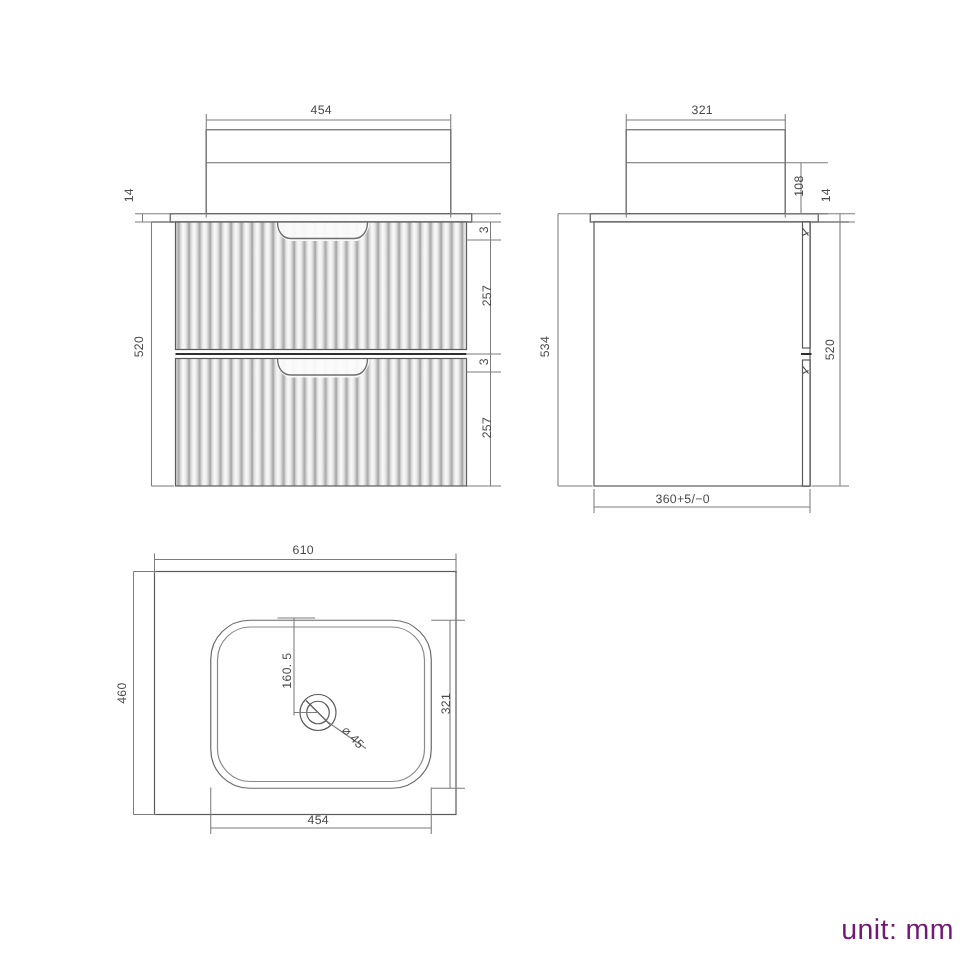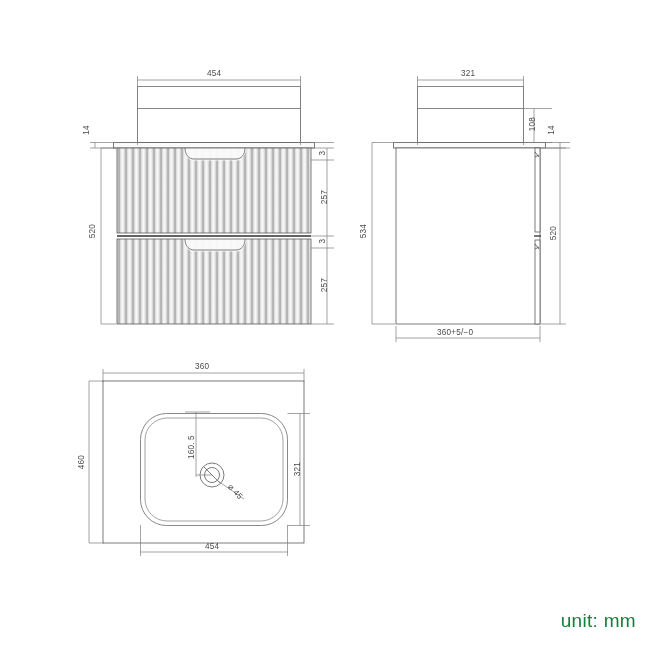--- a/index.html
+++ b/index.html
@@ -4,21 +4,21 @@
 <style>
   html,body{margin:0;padding:0;background:#ffffff;}
   body{width:650px;height:650px;position:relative;overflow:hidden;
        font-family:"Liberation Sans","DejaVu Sans",sans-serif;color:#3a3a3a;}
   #sheet{position:absolute;inset:0;text-align:center;}
   svg.draw{position:absolute;left:0;top:0;width:650px;height:650px;overflow:visible;}
 
   .dimtxt{position:absolute;font-size:8.2px;color:#4a4a4a;white-space:nowrap;
           letter-spacing:.2px;line-height:1;}
   .dimtxt.vert{transform-origin:50% 50%;transform:rotate(-90deg);}
-  .unit-label{position:absolute;right:14px;bottom:18px;font-size:19px;color:#15803d;
+  .unit-label{position:absolute;right:14px;bottom:18px;font-size:19px;color:#701a75;
           letter-spacing:.3px;}
 </style>
 </head>
 <body>
 
 <div id="sheet">
 
   <svg class="draw" viewBox="0 0 650 650">
     <defs>
 
@@ -198,21 +198,21 @@
   <span class="dimtxt vert" style="left:321px;top:237px;">3</span>
   <span class="dimtxt vert" style="left:318px;top:281px;">257</span>
 
   <span class="dimtxt" style="left:461px;top:70px;">321</span>
   <span class="dimtxt vert" style="left:526px;top:120px;">108</span>
   <span class="dimtxt vert" style="left:547px;top:126px;">14</span>
   <span class="dimtxt vert" style="left:357px;top:227px;">534</span>
   <span class="dimtxt vert" style="left:547px;top:229px;">520</span>
   <span class="dimtxt" style="left:437px;top:329px;">360+5/−0</span>
 
-  <span class="dimtxt" style="left:195px;top:363px;">360</span>
+  <span class="dimtxt" style="left:195px;top:363px;">610</span>
   <span class="dimtxt vert" style="left:75px;top:458px;">460</span>
   <span class="dimtxt" style="left:205px;top:543px;">454</span>
   <span class="dimtxt vert" style="left:291px;top:465px;">321</span>
   <span class="dimtxt vert" style="left:180px;top:443px;">160. 5</span>
   <span class="dimtxt" style="left:232px;top:483px;transform:rotate(47deg);transform-origin:0 0;">⌀ 45</span>
 
   <span class="unit-label">unit: mm</span>
 
 </div>
 

